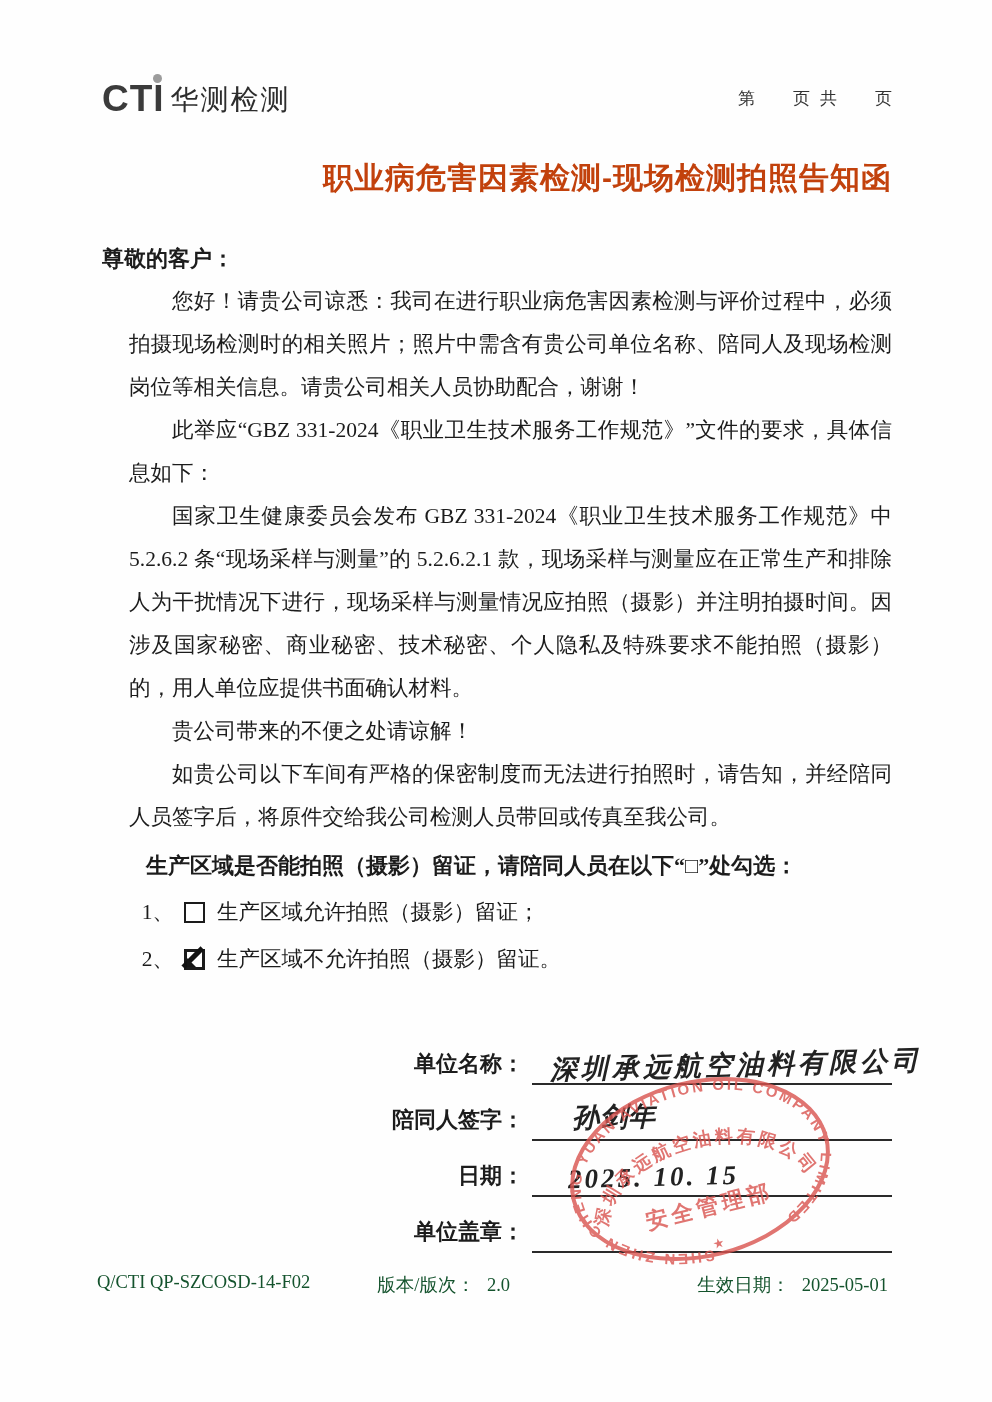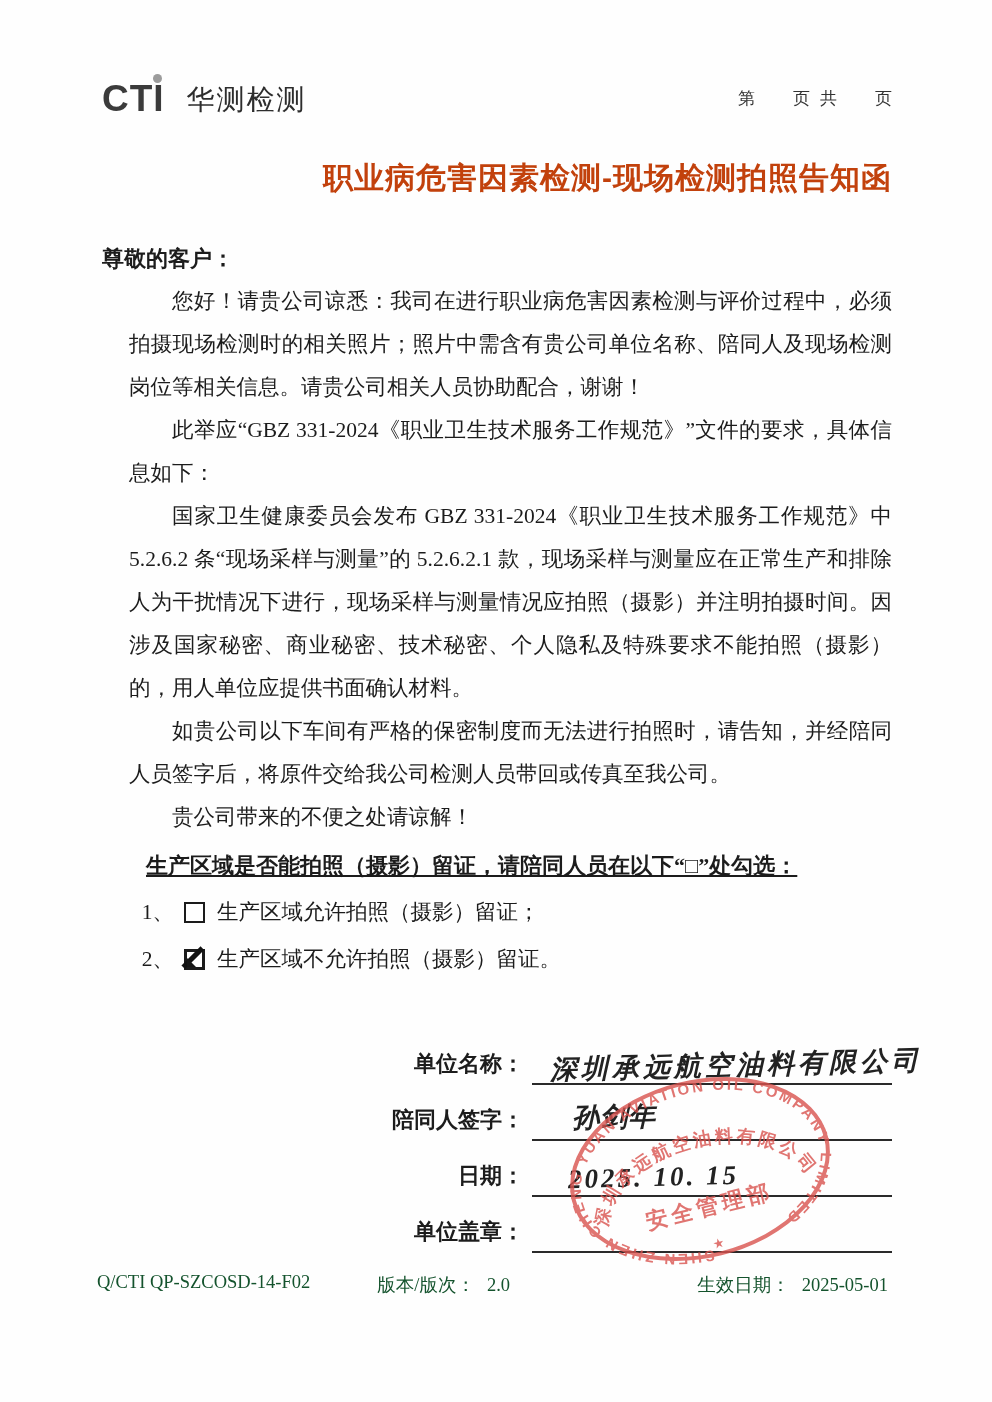--- a/index.html
+++ b/index.html
@@ -6,41 +6,41 @@
   html,body { background:#ffffff; }
   body { font-family:"Liberation Serif","DejaVu Serif",serif; color:#1c1c1c; }
   .page {
     position:relative; width:992px; height:1402px; margin:0 auto;
     background:#fefefe; overflow:hidden;
   }
   .inner { padding:70px 100px 0 102px; }
 
   
   .header { display:flex; justify-content:space-between; align-items:flex-end; height:44px; }
-  .logo { display:flex; align-items:flex-end; gap:22px; }
+  .logo { display:flex; align-items:flex-end; gap:6px; }
   .logo-en { position:relative; font-family:"Liberation Sans","DejaVu Sans",sans-serif;
     font-weight:bold; font-size:37px; line-height:0.85; color:#3b3b3b; letter-spacing:1px; }
   .logo-en .i-dot { position:absolute; top:-9px; right:3px; width:9px; height:9px;
     border-radius:50%; background:#9c9c9c; }
   .logo-cn { font-family:"Liberation Sans","DejaVu Sans",sans-serif; font-weight:normal;
     font-size:28px; color:#2d2d2d; letter-spacing:2px; line-height:1; }
   .page-marker { font-size:17px; color:#333; padding-bottom:4px; }
   .page-marker .gap { display:inline-block; width:38px; }
   .page-marker .sgap { display:inline-block; width:10px; }
 
   
   .doc-title { margin-top:44px; text-align:right; font-size:30px; font-weight:bold;
     color:#c2410c; letter-spacing:1px;
     font-family:"Liberation Sans","DejaVu Sans",sans-serif; }
 
   
   .body-text { margin-top:38px; font-size:21.5px; line-height:43px; text-align:justify; }
   .salutation { font-weight:bold; font-size:22px; }
   .para { text-indent:2em;margin-left:27px; }
-  .prompt { text-indent:2em; font-weight:bold; font-size:22px; margin-top:5px;text-decoration:underline; }
+  .prompt { text-indent:2em; font-weight:bold; font-size:22px; margin-top:5px; }
   .option { margin-left:1.85em; margin-top:4px; display:flex; align-items:center; }
   .option .num { margin-right:4px; }
   .checkbox { width:21px; height:21px; border:2.5px solid #1b1b1b; display:inline-block;
     position:relative; margin:0 12px 0 6px; flex:0 0 auto; background:#fff; }
   .checkbox.checked { border-width:3px; }
   .checkbox.checked::before { content:""; position:absolute; left:-2px; bottom:-2px;
     width:27px; height:5px; background:#111; transform:rotate(-45deg);
     transform-origin:left bottom; }
   .checkbox.checked::after { content:""; position:absolute; left:0; bottom:0;
     border-left:9px solid #161616; border-top:9px solid transparent; }
@@ -90,22 +90,22 @@
       </div>
     </div>
 
     <h1 class="doc-title">职业病危害因素检测-现场检测拍照告知函</h1>
 
     <div class="body-text">
       <p class="salutation">尊敬的客户：</p>
       <p class="para">您好！请贵公司谅悉：我司在进行职业病危害因素检测与评价过程中，必须拍摄现场检测时的相关照片；照片中需含有贵公司单位名称、陪同人及现场检测岗位等相关信息。请贵公司相关人员协助配合，谢谢！</p>
       <p class="para">此举应“GBZ 331-2024《职业卫生技术服务工作规范》”文件的要求，具体信息如下：</p>
       <p class="para">国家卫生健康委员会发布 GBZ 331-2024《职业卫生技术服务工作规范》中 5.2.6.2 条“现场采样与测量”的 5.2.6.2.1 款，现场采样与测量应在正常生产和排除人为干扰情况下进行，现场采样与测量情况应拍照（摄影）并注明拍摄时间。因涉及国家秘密、商业秘密、技术秘密、个人隐私及特殊要求不能拍照（摄影）的，用人单位应提供书面确认材料。</p>
+      <p class="para">贵公司带来的不便之处请谅解！</p>
       <p class="para">如贵公司以下车间有严格的保密制度而无法进行拍照时，请告知，并经陪同人员签字后，将原件交给我公司检测人员带回或传真至我公司。</p>
-      <p class="para">贵公司带来的不便之处请谅解！</p>
 
       <p class="prompt">生产区域是否能拍照（摄影）留证，请陪同人员在以下“□”处勾选：</p>
 
       <div class="option">
         <span class="num">1、</span>
         <span class="checkbox"></span>
         <span>生产区域允许拍照（摄影）留证；</span>
       </div>
       <div class="option">
         <span class="num">2、</span>

